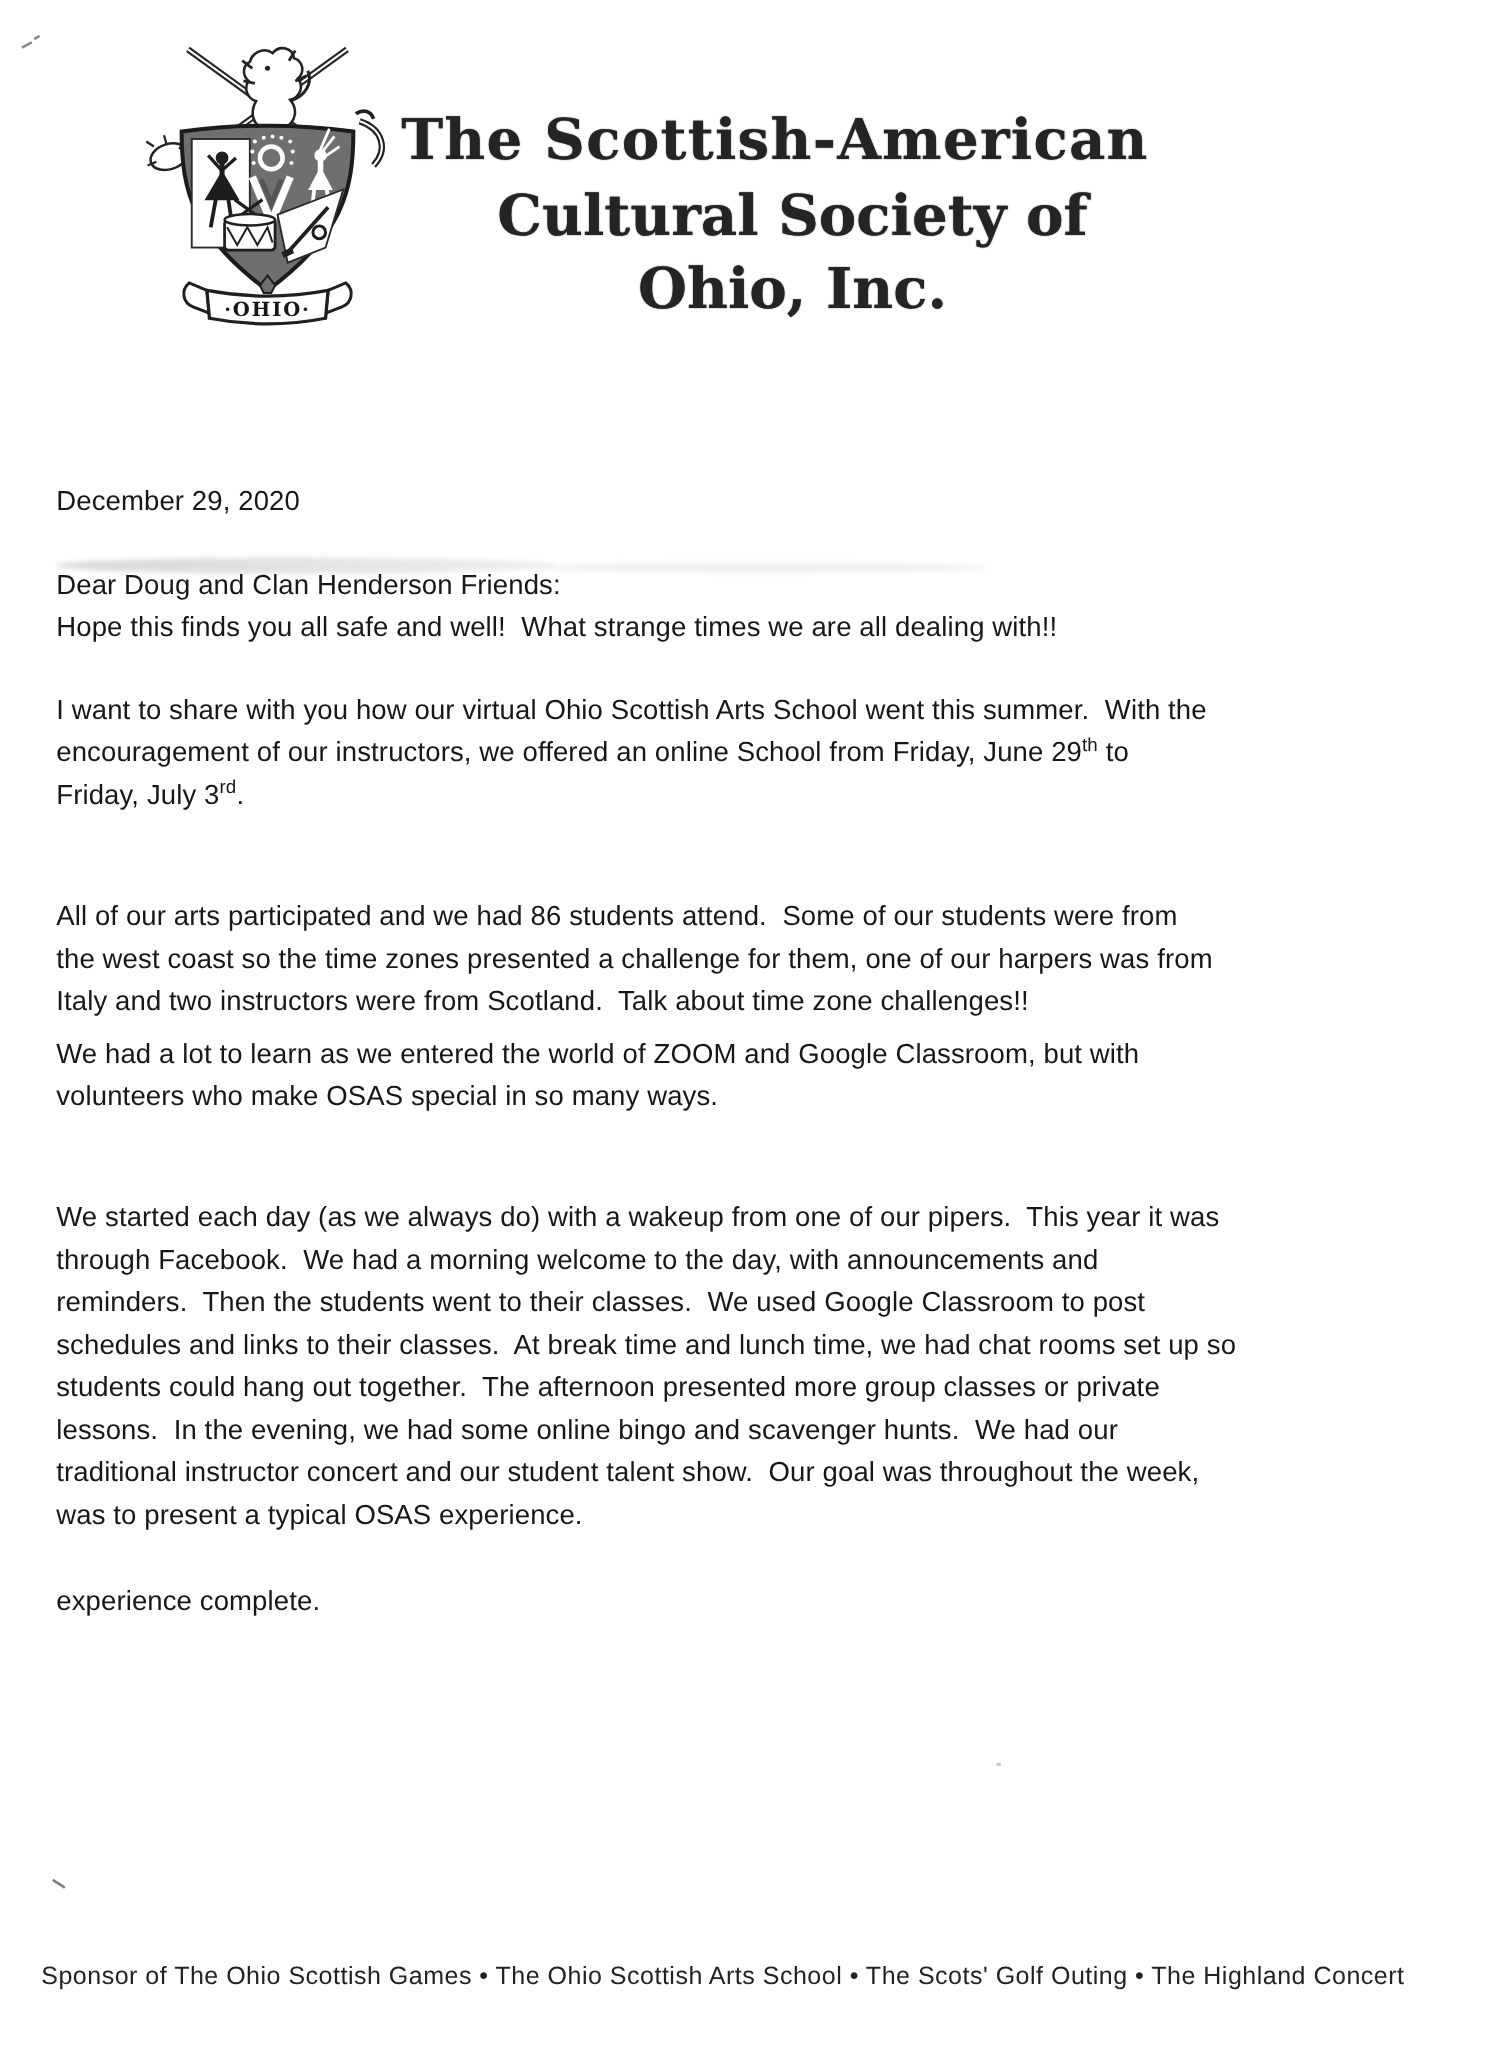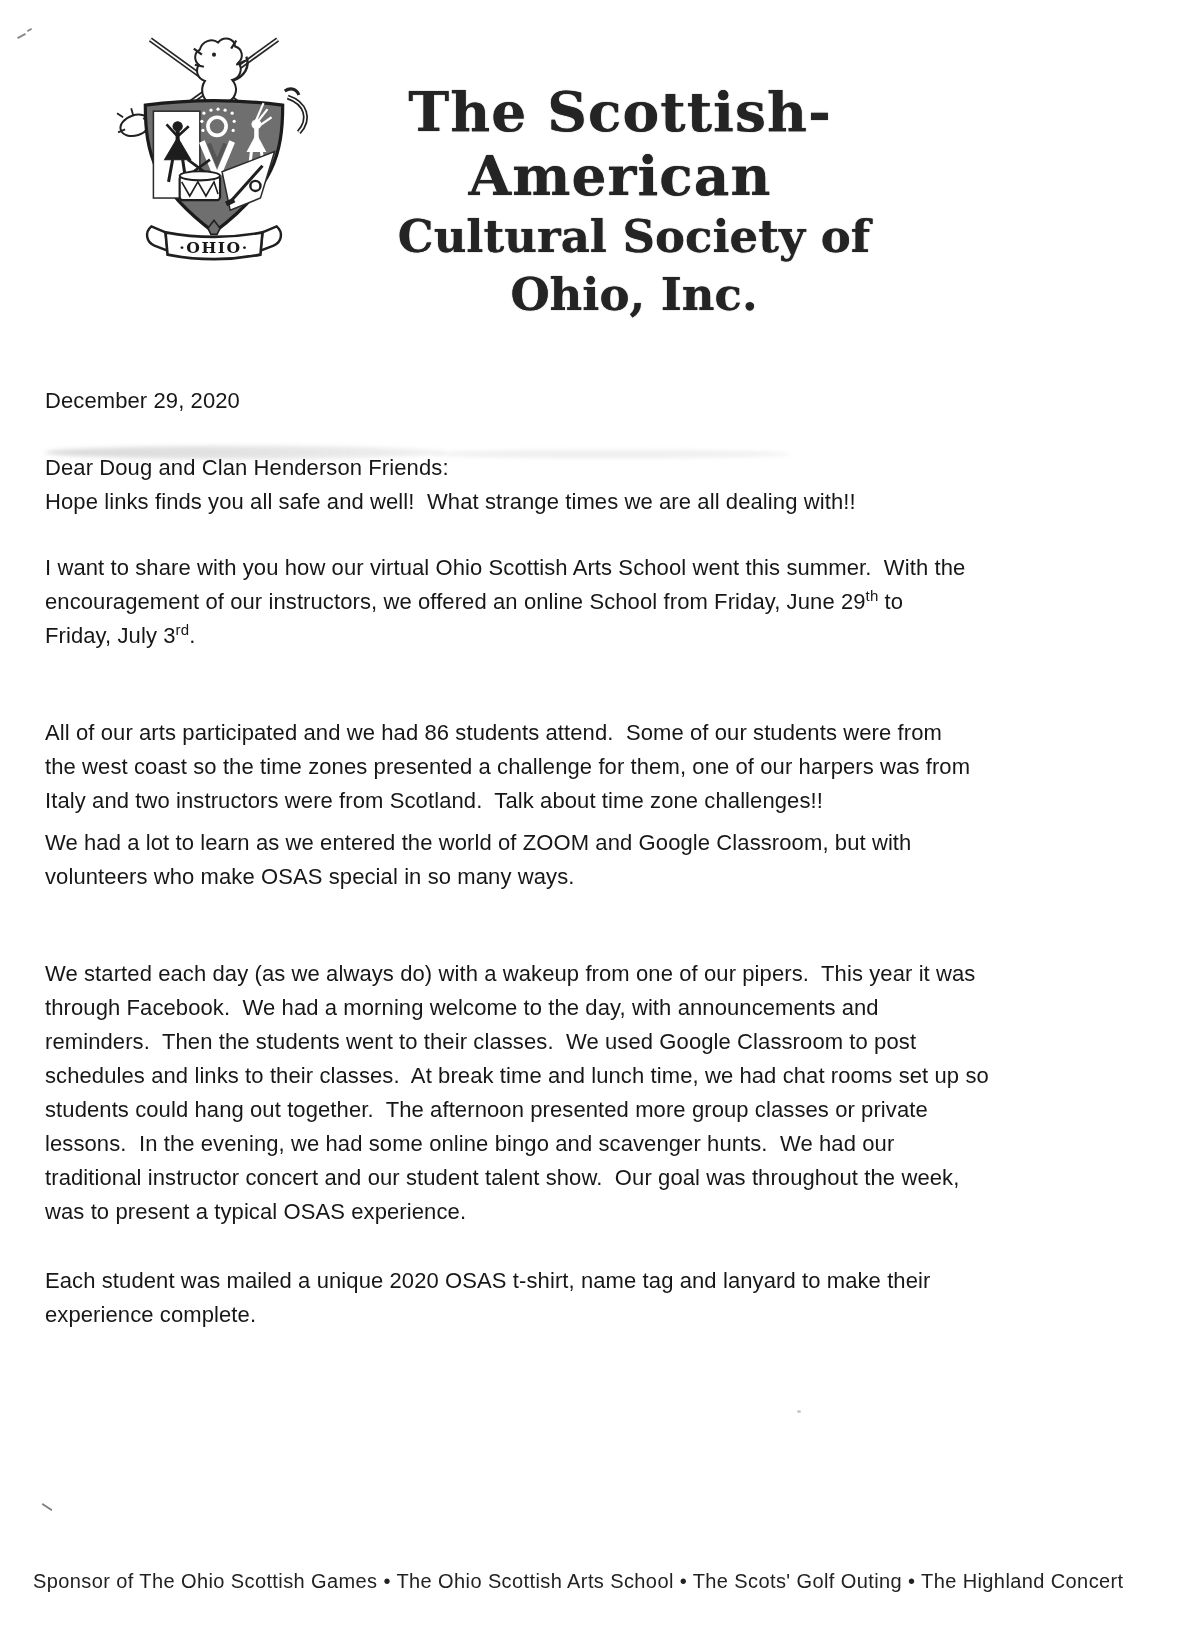--- a/index.html
+++ b/index.html
@@ -26,21 +26,21 @@
     left: 305px;
     top: 80px;
     width: 630px;
     text-align: center;
     font-family: "DejaVu Serif", serif;
     font-weight: 700;
     color: #242424;
     text-shadow: 0 0 1px #2e2e2e;
   }
   .title-line1 {
-    font-size: 55px;
+    font-size: 45px;
     line-height: 64px;
     letter-spacing: 1px;
   }
   .title-line2 {
     font-size: 45px;
     line-height: 58px;
     letter-spacing: 0px;
     margin-left: 28px;
   }
   
@@ -249,21 +249,21 @@
     <div class="title-line1">The Scottish-American</div>
     <div class="title-line2">Cultural Society of Ohio, Inc.</div>
   </div>
 
   <div class="para" style="top:384px">
     <div class="line">December 29, 2020</div>
   </div>
 
   <div class="para" style="top:451px">
     <div class="line">Dear Doug and Clan Henderson Friends:</div>
-    <div class="line">Hope links finds you all safe and well!  What strange times we are all dealing with!!</div>
+    <div class="line">Hope this finds you all safe and well!  What strange times we are all dealing with!!</div>
   </div>
 
   <div class="para" style="top:551px">
     <div class="line">I want to share with you how our virtual Ohio Scottish Arts School went this summer.  With the</div>
     <div class="line"><span>encouragement of our instructors, we offered an online School from Friday, June 29</span><sup class="ord">th</sup><span> to</span></div>
     <div class="line"><span>Friday, July 3</span><sup class="ord">rd</sup><span>.</span></div>
   </div>
 
   <div class="para" style="top:716px">
     <div class="line">All of our arts participated and we had 86 students attend.  Some of our students were from</div>
@@ -281,20 +281,19 @@
     <div class="line">through Facebook.  We had a morning welcome to the day, with announcements and</div>
     <div class="line">reminders.  Then the students went to their classes.  We used Google Classroom to post</div>
     <div class="line">schedules and links to their classes.  At break time and lunch time, we had chat rooms set up so</div>
     <div class="line">students could hang out together.  The afternoon presented more group classes or private</div>
     <div class="line">lessons.  In the evening, we had some online bingo and scavenger hunts.  We had our</div>
     <div class="line">traditional instructor concert and our student talent show.  Our goal was throughout the week,</div>
     <div class="line">was to present a typical OSAS experience.</div>
   </div>
 
   <div class="para" style="top:1264px">
-    <div class="line">Each student was mailed a unique 2020 OSAS t-shirt, name tag and lanyard to make their</div>
     <div class="line">experience complete.</div>
   </div>
 
 
   <div class="footer-line">Sponsor of The Ohio Scottish Games • The Ohio Scottish Arts School • The Scots' Golf Outing • The Highland Concert</div>
 
 </div>
 
 </body></html>

